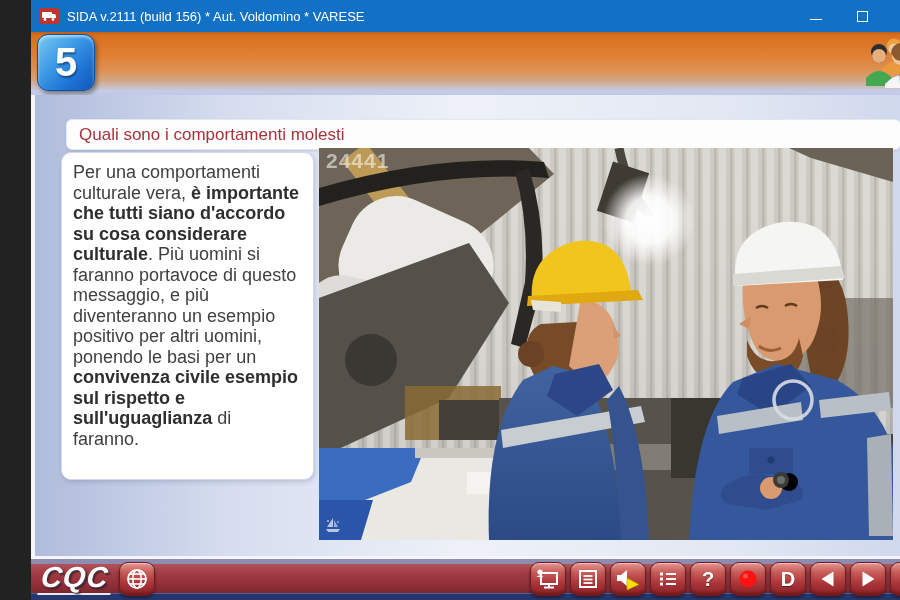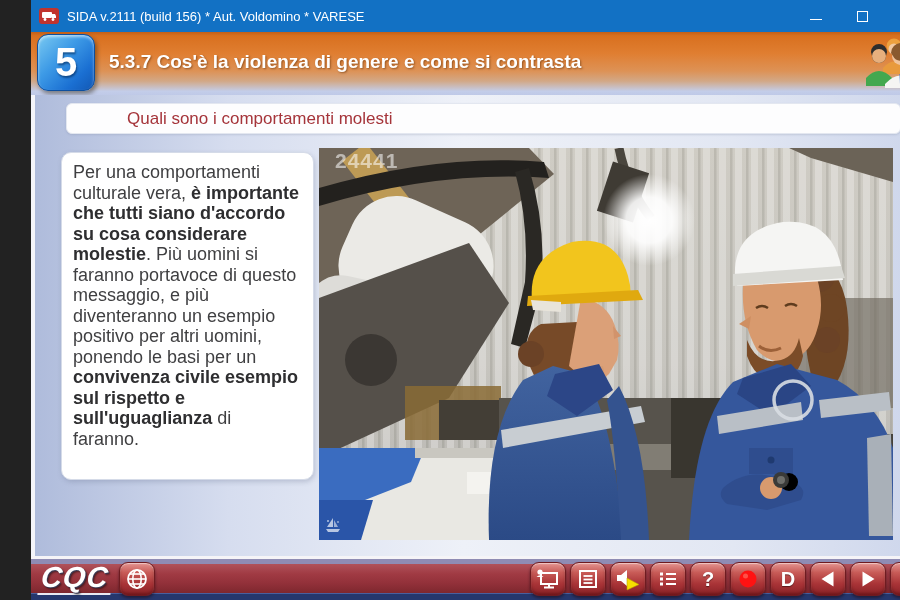--- a/index.html
+++ b/index.html
@@ -31,33 +31,33 @@
   .tile5 span{color:#fff;font-size:40px;font-weight:bold;text-shadow:1px 2px 2px rgba(0,40,90,.6);}
   .header-title{position:absolute;left:78px;top:0;height:60px;display:flex;align-items:center;
                 color:#fff;font-size:19px;font-weight:bold;text-shadow:1px 1px 2px rgba(90,40,0,.55);}
   .people-icon{position:absolute;right:10px;top:4px;}
 
   
   .main{position:absolute;left:0;top:95px;width:900px;height:463px;
         background:linear-gradient(to right,#aebbdb 0%,#d6ddef 22%,#eef1f8 48%,#e2e7f3 78%,#ccd5eb 100%);}
   .main:before{content:"";position:absolute;left:0;top:0;width:4px;height:100%;background:#f4f5fa;}
   .blue-band{position:absolute;right:0;top:-3px;width:28px;height:466px;background:#5b7ec6;}
-  .section-bar{position:absolute;left:35px;top:8px;width:835px;height:31px;border-radius:6px;
+  .section-bar{position:absolute;left:35px;top:24px;width:835px;height:31px;border-radius:6px;
                background:#fdfdfe;border:1px solid #e3e7f0;box-shadow:0 1px 2px rgba(120,130,160,.25);
-               display:flex;align-items:center;padding-left:48px;}
+               display:flex;align-items:center;}
   .section-bar span{color:#a5343a;font-size:17px;padding-left:12px;}
   .text-panel{position:absolute;left:30px;top:57px;width:253px;height:328px;border-radius:10px;
               background:#fff;border:1px solid #d5dbe8;box-shadow:1px 2px 5px rgba(100,110,140,.3);
               padding:9px 11px;color:#3f3f41;font-size:18px;line-height:1.14;}
   .text-panel b{color:#2e2e30;}
 
   
   .photo{position:absolute;left:288px;top:53px;width:574px;height:392px;overflow:hidden;background:#c6c4be;}
   .photo svg{display:block;}
-  .watermark{position:absolute;left:16px;top:1px;font-size:21px;font-weight:bold;
+  .watermark{position:absolute;left:7px;top:1px;font-size:21px;font-weight:bold;
              color:rgba(255,255,255,.55);letter-spacing:1px;}
   .photo-logo{position:absolute;left:5px;bottom:5px;opacity:.8;}
 
   
   .toolbar{position:absolute;left:0;top:556px;width:900px;height:44px;}
   .tb-line-white{height:3px;background:#f5f4f7;}
   .tb-line-purple{height:5px;background:#8f8cb4;}
   .tb-bar{height:29px;background:linear-gradient(180deg,#b0525a 0%,#a03a43 35%,#93313a 65%,#7e272e 100%);}
   .tb-line-navy{height:7px;background:#25376d;border-top:1px solid #4a5f9e;}
   .cqc-logo{position:absolute;left:8px;top:7px;color:#fff;font-size:29px;font-weight:900;font-style:italic;
@@ -99,21 +99,20 @@
       <div class="win-btn">
           <div class="glyph-close"></div>
         </div>
     </div>
   </div>
 
   <div class="header">
     <div class="tile5">
       <span>5</span>
     </div>
-    <div class="header-title">5.3.7 Cos'è la violenza di genere e come si contrasta</div>
     <div class="people-icon">
       <svg width="58" height="52" viewBox="0 0 58 52">
         <circle cx="31" cy="10" r="7.5" fill="#eda13f"></circle>
         <circle cx="31" cy="13" r="5.5" fill="#f2c9a2"></circle>
         <path d="M20 32 q11 -13 22 0 l0 6 h-22 z" fill="#e89a3c"></path>
         <path d="M8 16 a8 8 0 0 1 16 0 l-1 4 a7 7 0 0 1 -14 0 z" fill="#2d2d2d"></path>
         <circle cx="16" cy="20" r="7" fill="#e7af7d"></circle>
         <path d="M3 42 q13 -14 26 0 l0 8 h-26 z" fill="#43a84f"></path>
         <circle cx="38" cy="20" r="9" fill="#f0c39b"></circle>
         <path d="M28 17 a10 10 0 0 1 20 0 l-2 3 a9 9 0 0 1 -16 0 z" fill="#8a5a2e"></path>
@@ -123,21 +122,21 @@
     </div>
   </div>
 
   <div class="main">
     <div class="blue-band"></div>
 
     <div class="section-bar">
       <span>Quali sono i comportamenti molesti</span>
     </div>
 
-    <div class="text-panel"><span>Per una comportamenti culturale vera, </span><b>è importante che tutti siano d'accordo su cosa considerare molestie</b><span>. Più uomini si faranno portavoce di questo messaggio, e più diventeranno un esempio positivo per altri uomini, ponendo le basi per un </span><b>convivenza civile esempio sul rispetto e sull'uguaglianza</b><span> di faranno.</span></div>
+    <div class="text-panel"><span>Per una comportamenti culturale vera, </span><b>è importante che tutti siano d'accordo su cosa considerare culturale</b><span>. Più uomini si faranno portavoce di questo messaggio, e più diventeranno un esempio positivo per altri uomini, ponendo le basi per un </span><b>convivenza civile esempio sul rispetto e sull'uguaglianza</b><span> di faranno.</span></div>
 
     <div class="photo">
       <svg width="574" height="392" viewBox="0 0 574 392" preserveAspectRatio="none">
         <defs>
           <linearGradient id="wallg" x1="0" y1="0" x2="0" y2="1">
             <stop offset="0" stop-color="#cfccc4"></stop>
               <stop offset=".55" stop-color="#c7c5bf"></stop>
             <stop offset="1" stop-color="#b5b3af"></stop>
           </linearGradient>
           <pattern id="corr" width="16" height="12" patternUnits="userSpaceOnUse">

